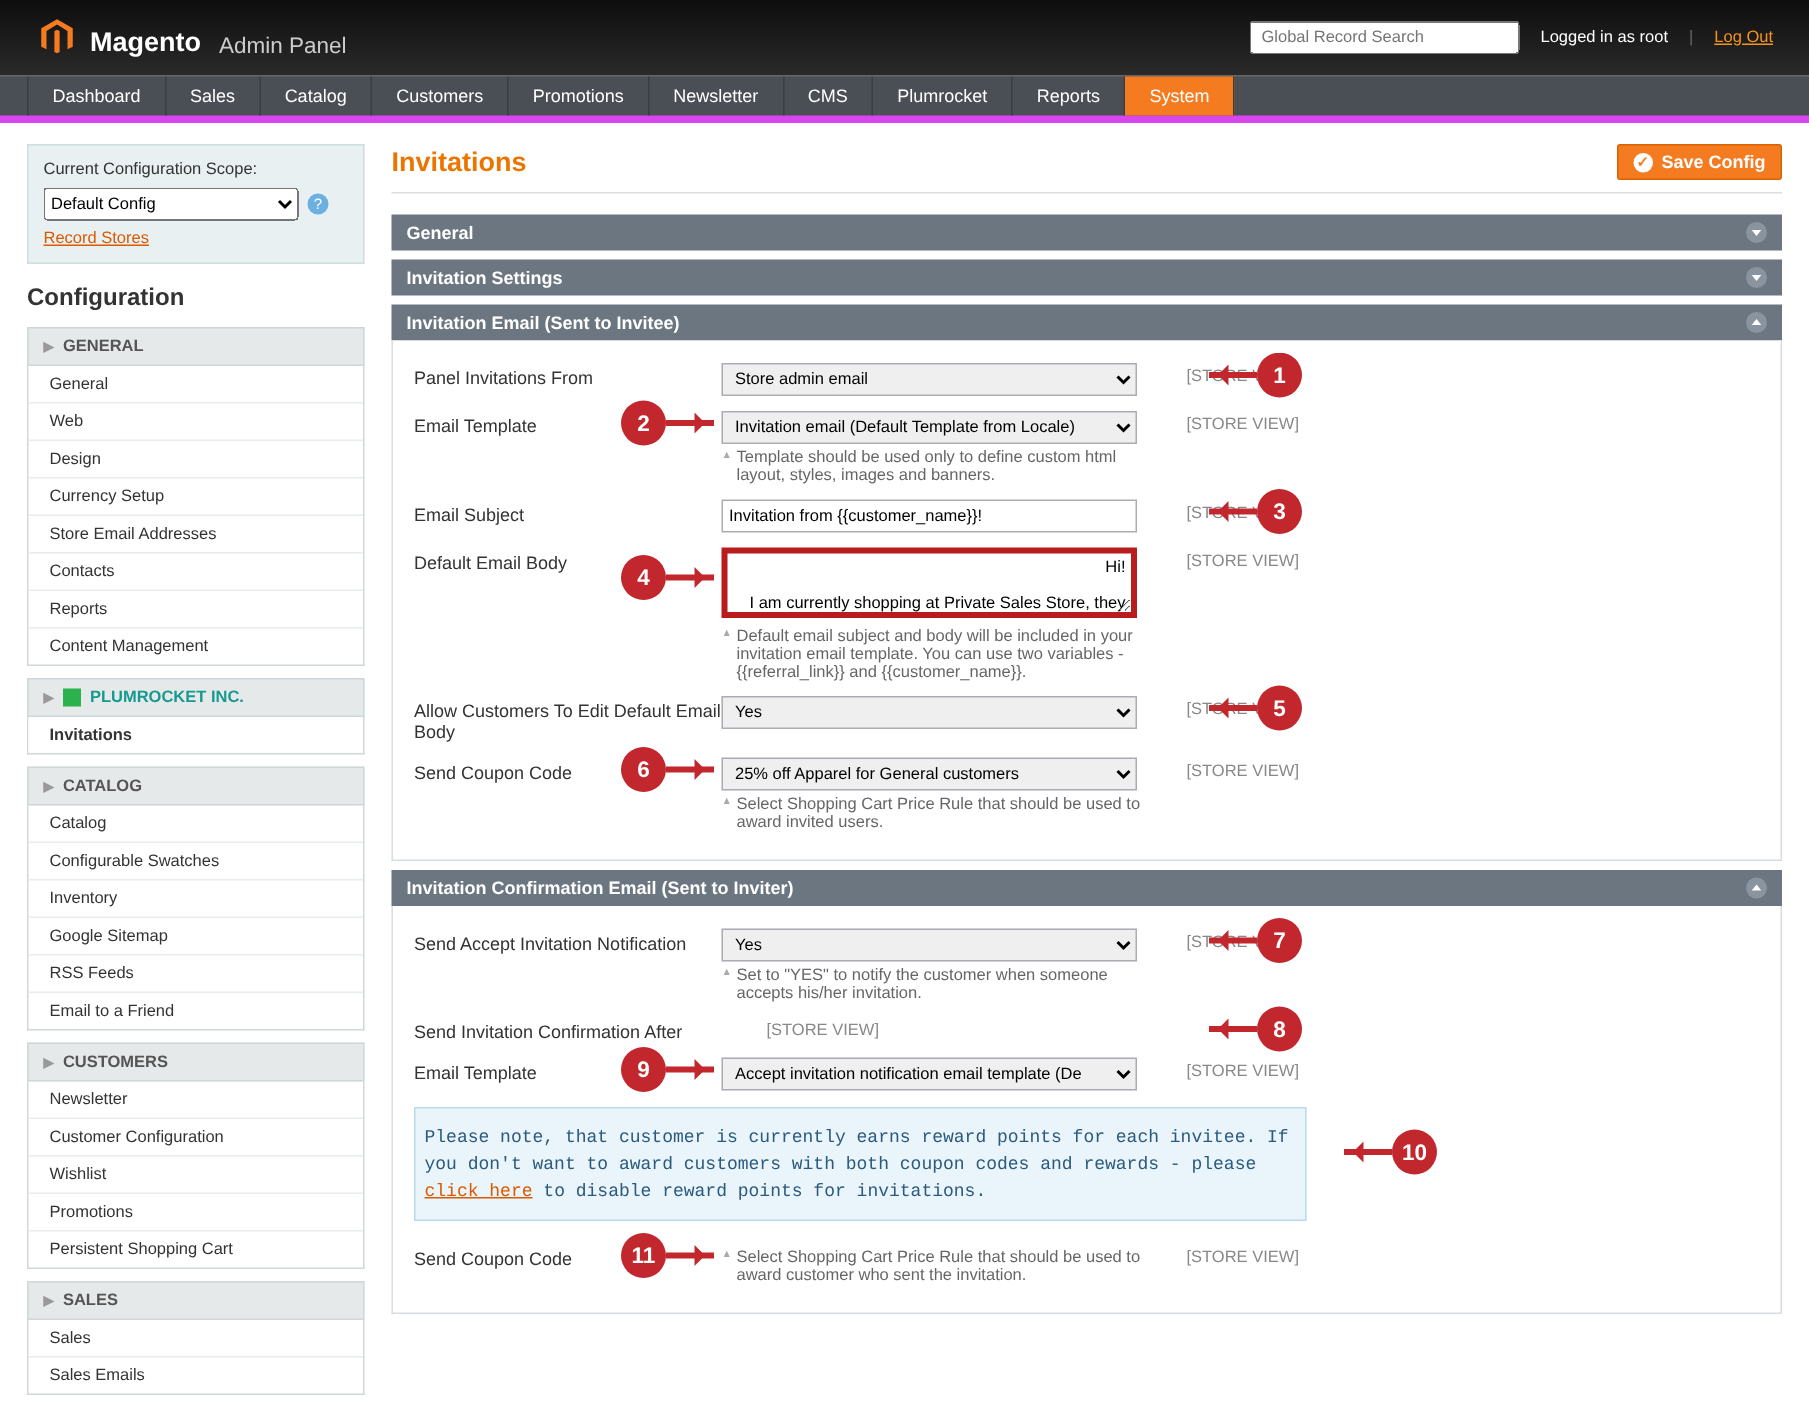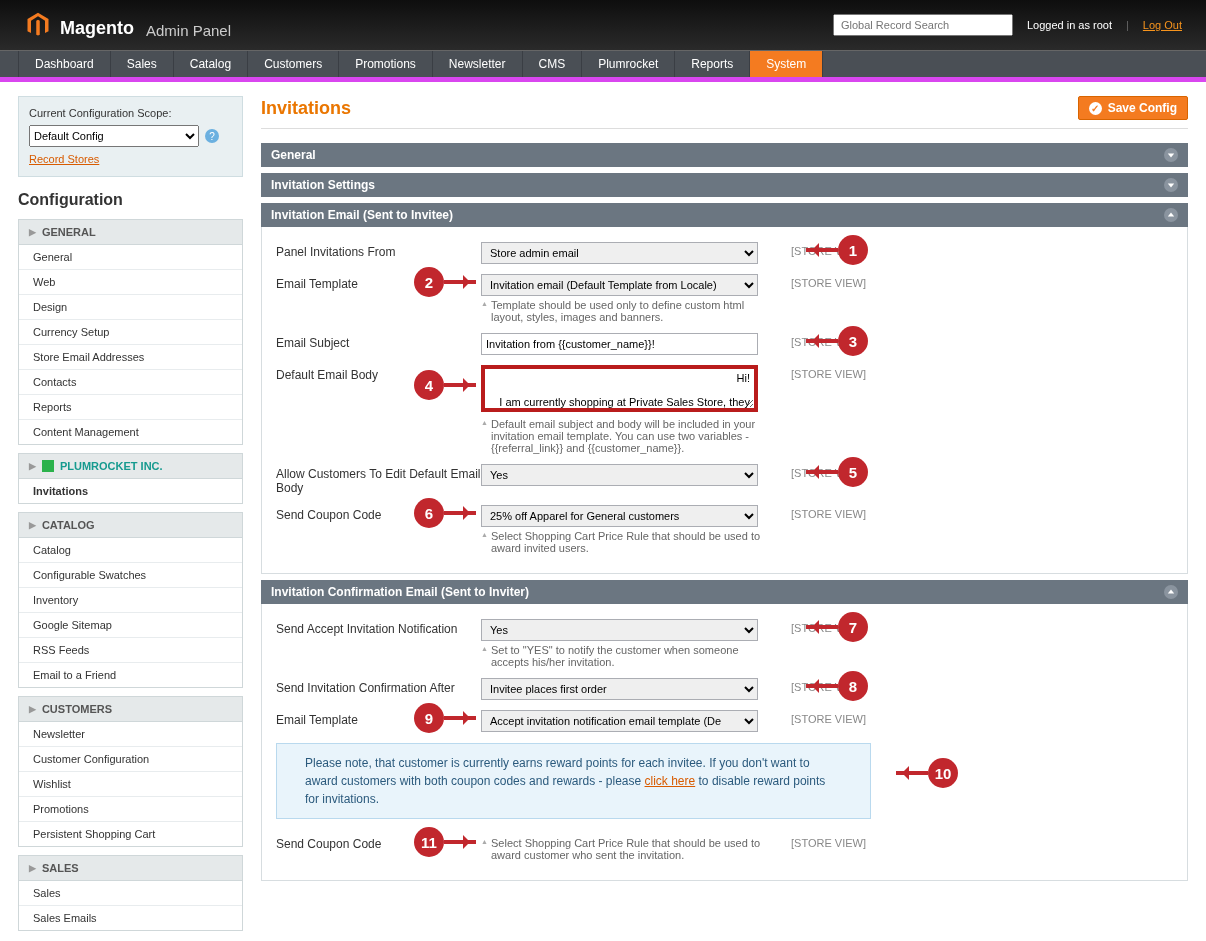--- a/index.html
+++ b/index.html
@@ -59,21 +59,21 @@
 
 .frow { display:flex; align-items:flex-start; padding:5px 0; }
 .flabel { width:205px; flex:none; font-size:12px; color:#333; padding-top:3px; }
 .fcontrol { width:280px; flex:none; }
 .fscope { width:110px; flex:none; font-size:11px; color:#888; padding-top:3px; margin-left:30px;}
 .fcontrol select, .fcontrol input[type=text] { width:277px; height:22px; font-size:11px; padding:1px 4px; border:1px solid #abadb3;}
 .fcontrol textarea { width:277px; height:47px; font-size:11px; padding:3px 4px; font-family:Arial; border:4px solid #b91c1c; resize:both;text-align:right;}
 .fnote { font-size:11px; color:#666; margin-top:3px; padding-left:10px; position:relative;}
 .fnote::before { content:"▲"; position:absolute; left:0; top:1px; font-size:7px; color:#aaa; }
 
-.infobox { background:#e9f4fb; border:1px solid #b9d9ee; padding:10px 28px; font-size:12px; color:#2b5a7d; margin:6px 0 10px; line-height:1.5;}
+.infobox { background:#e9f4fb; border:1px solid #b9d9ee; padding:10px 6px; font-size:12px; color:#2b5a7d; margin:6px 0 10px; line-height:1.5;font-family:Liberation Mono, monospace;}
 .infobox a { color:#d85b00; text-decoration:underline;}
 
 
 .callout { position:absolute; display:flex; align-items:center; pointer-events:none; z-index:50;}
 .callout .arrow { height:4px; background:#c1272d; position:relative; }
 .callout.left .arrow::after { content:""; position:absolute; right:-1px; top:-5px; border:7px solid transparent; border-left-color:#c1272d; }
 .callout.right .arrow::before { content:""; position:absolute; left:-1px; top:-5px; border:7px solid transparent; border-right-color:#c1272d; }
 .callout .bubble { width:30px;height:30px;border-radius:50%;background:#c1272d;color:#fff;font-weight:bold;font-size:15px;display:flex;align-items:center;justify-content:center; flex:none;}
 .rel { position: relative; }
 </style>
@@ -301,21 +301,20 @@
           <div class="fcontrol"><select><option>Yes</option></select>
             <div class="fnote">Set to "YES" to notify the customer when someone accepts his/her invitation.</div></div>
           <div class="fscope">[STORE VIEW]</div>
           <div class="callout right" style="left:530px;top:-2px;">
               <div class="arrow" style="width:32px"></div>
               <div class="bubble">7</div>
             </div>
         </div>
         <div class="frow rel">
           <div class="flabel">Send Invitation Confirmation After</div>
-          <div class="fcontrol"><select><option>Invitee places first order</option></select></div>
           <div class="fscope">[STORE VIEW]</div>
           <div class="callout right" style="left:530px;top:-2px;">
               <div class="arrow" style="width:32px"></div>
               <div class="bubble">8</div>
             </div>
         </div>
         <div class="frow rel">
           <div class="flabel">Email Template</div>
           <div class="fcontrol"><select><option>Accept invitation notification email template (De</option></select></div>
           <div class="fscope">[STORE VIEW]</div>

